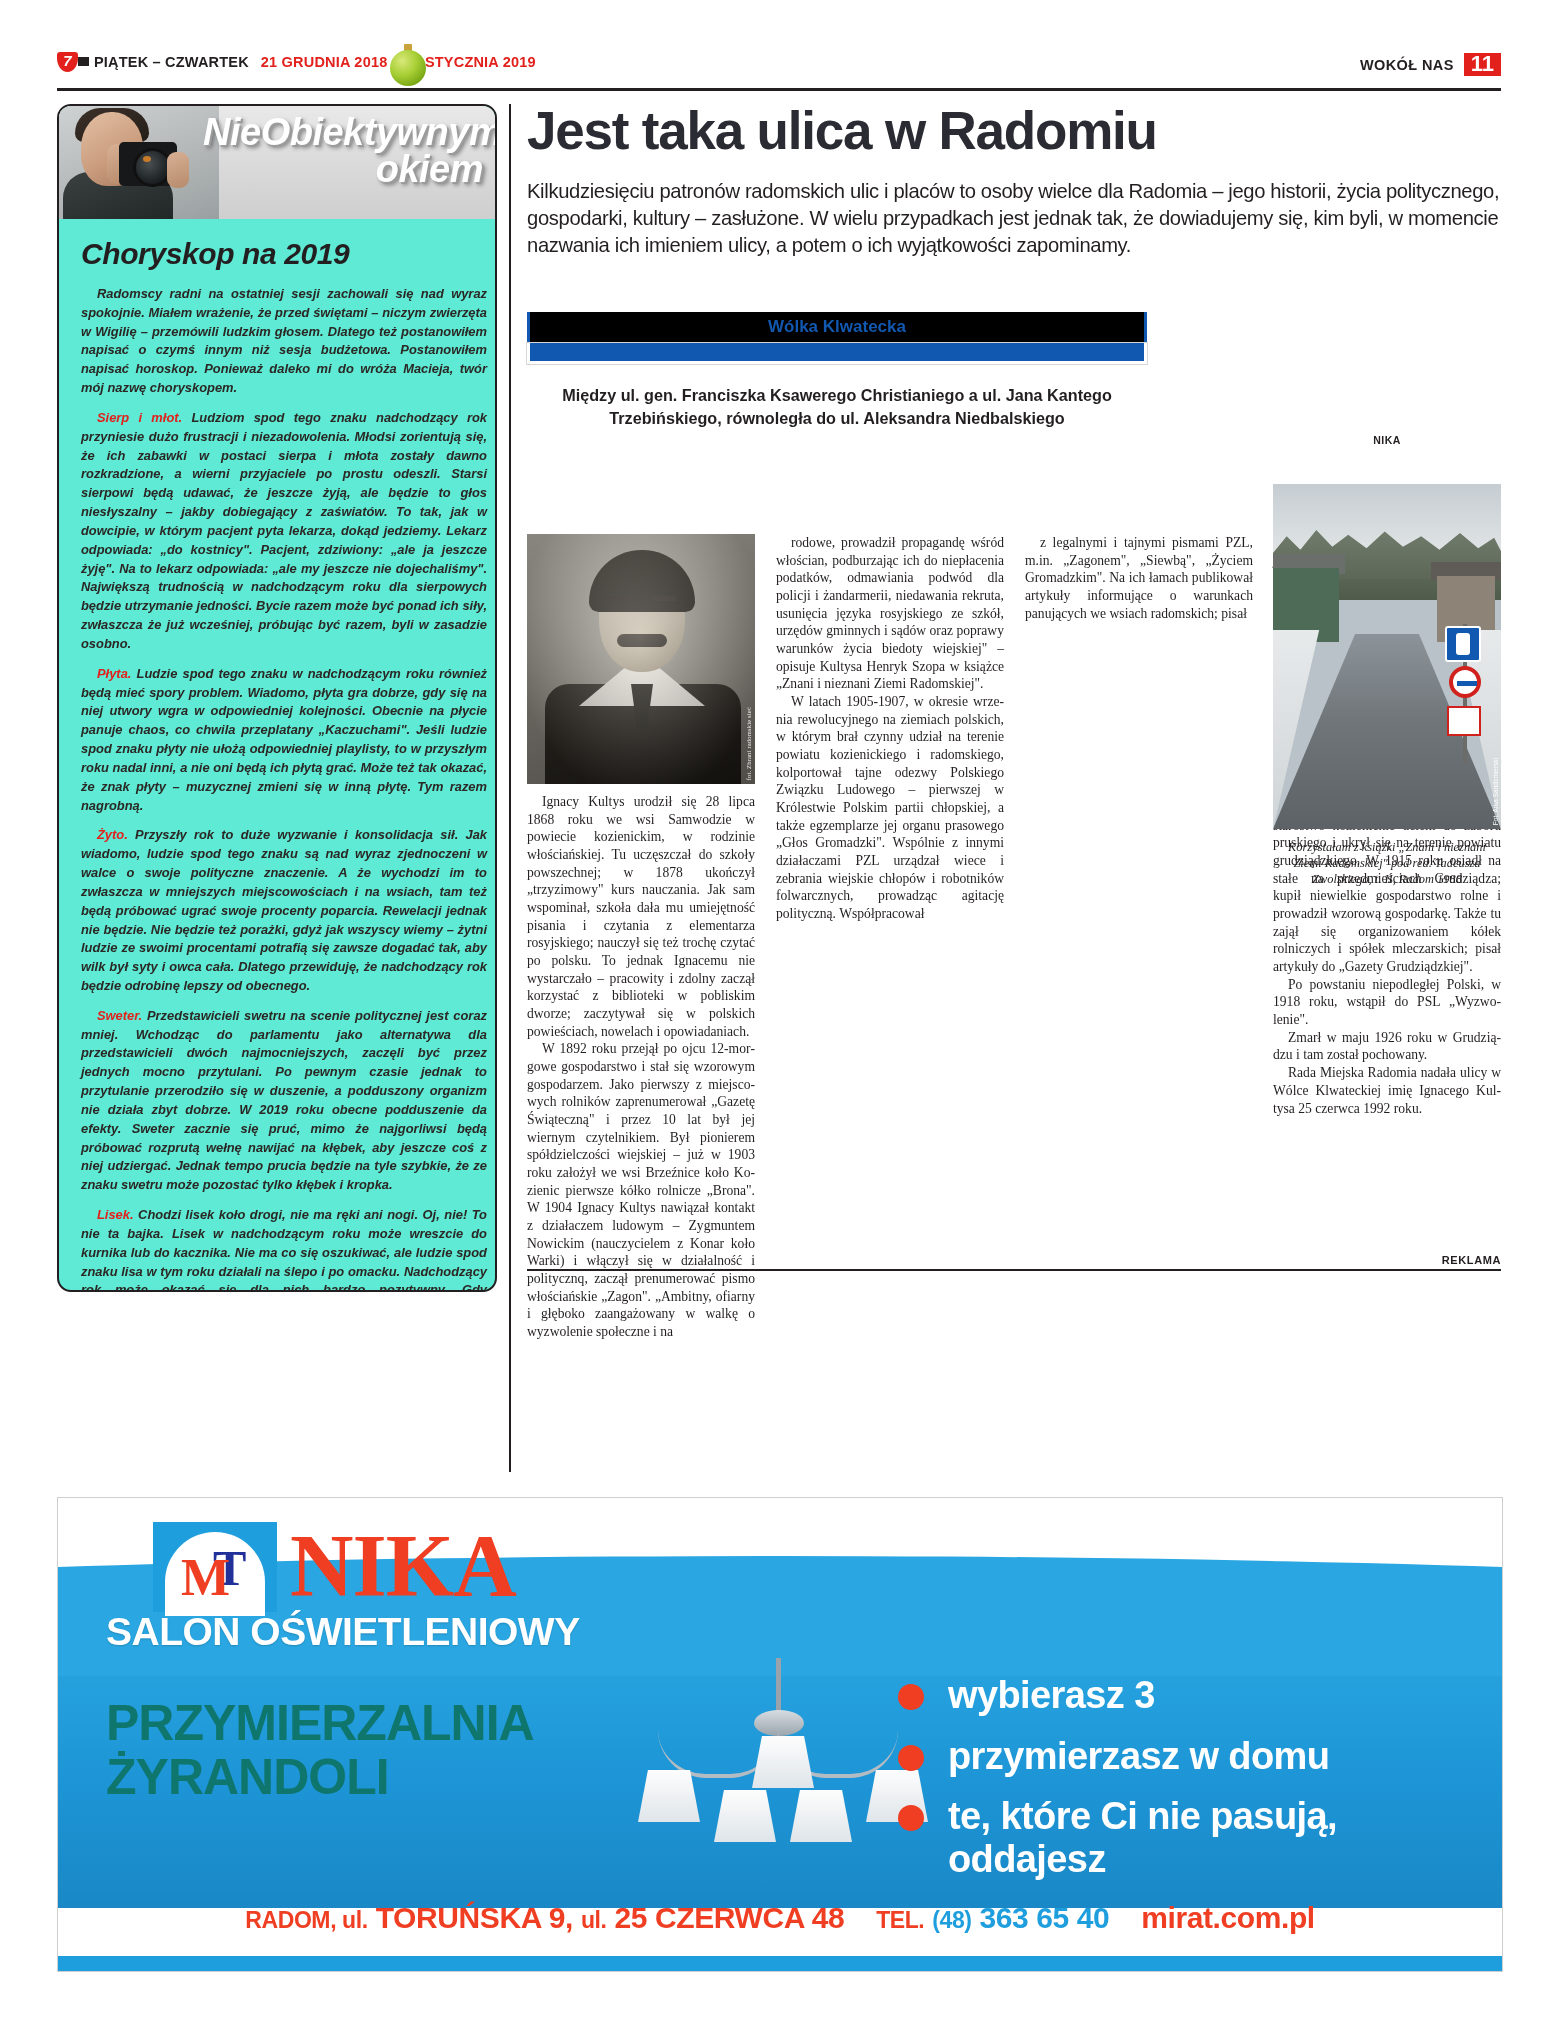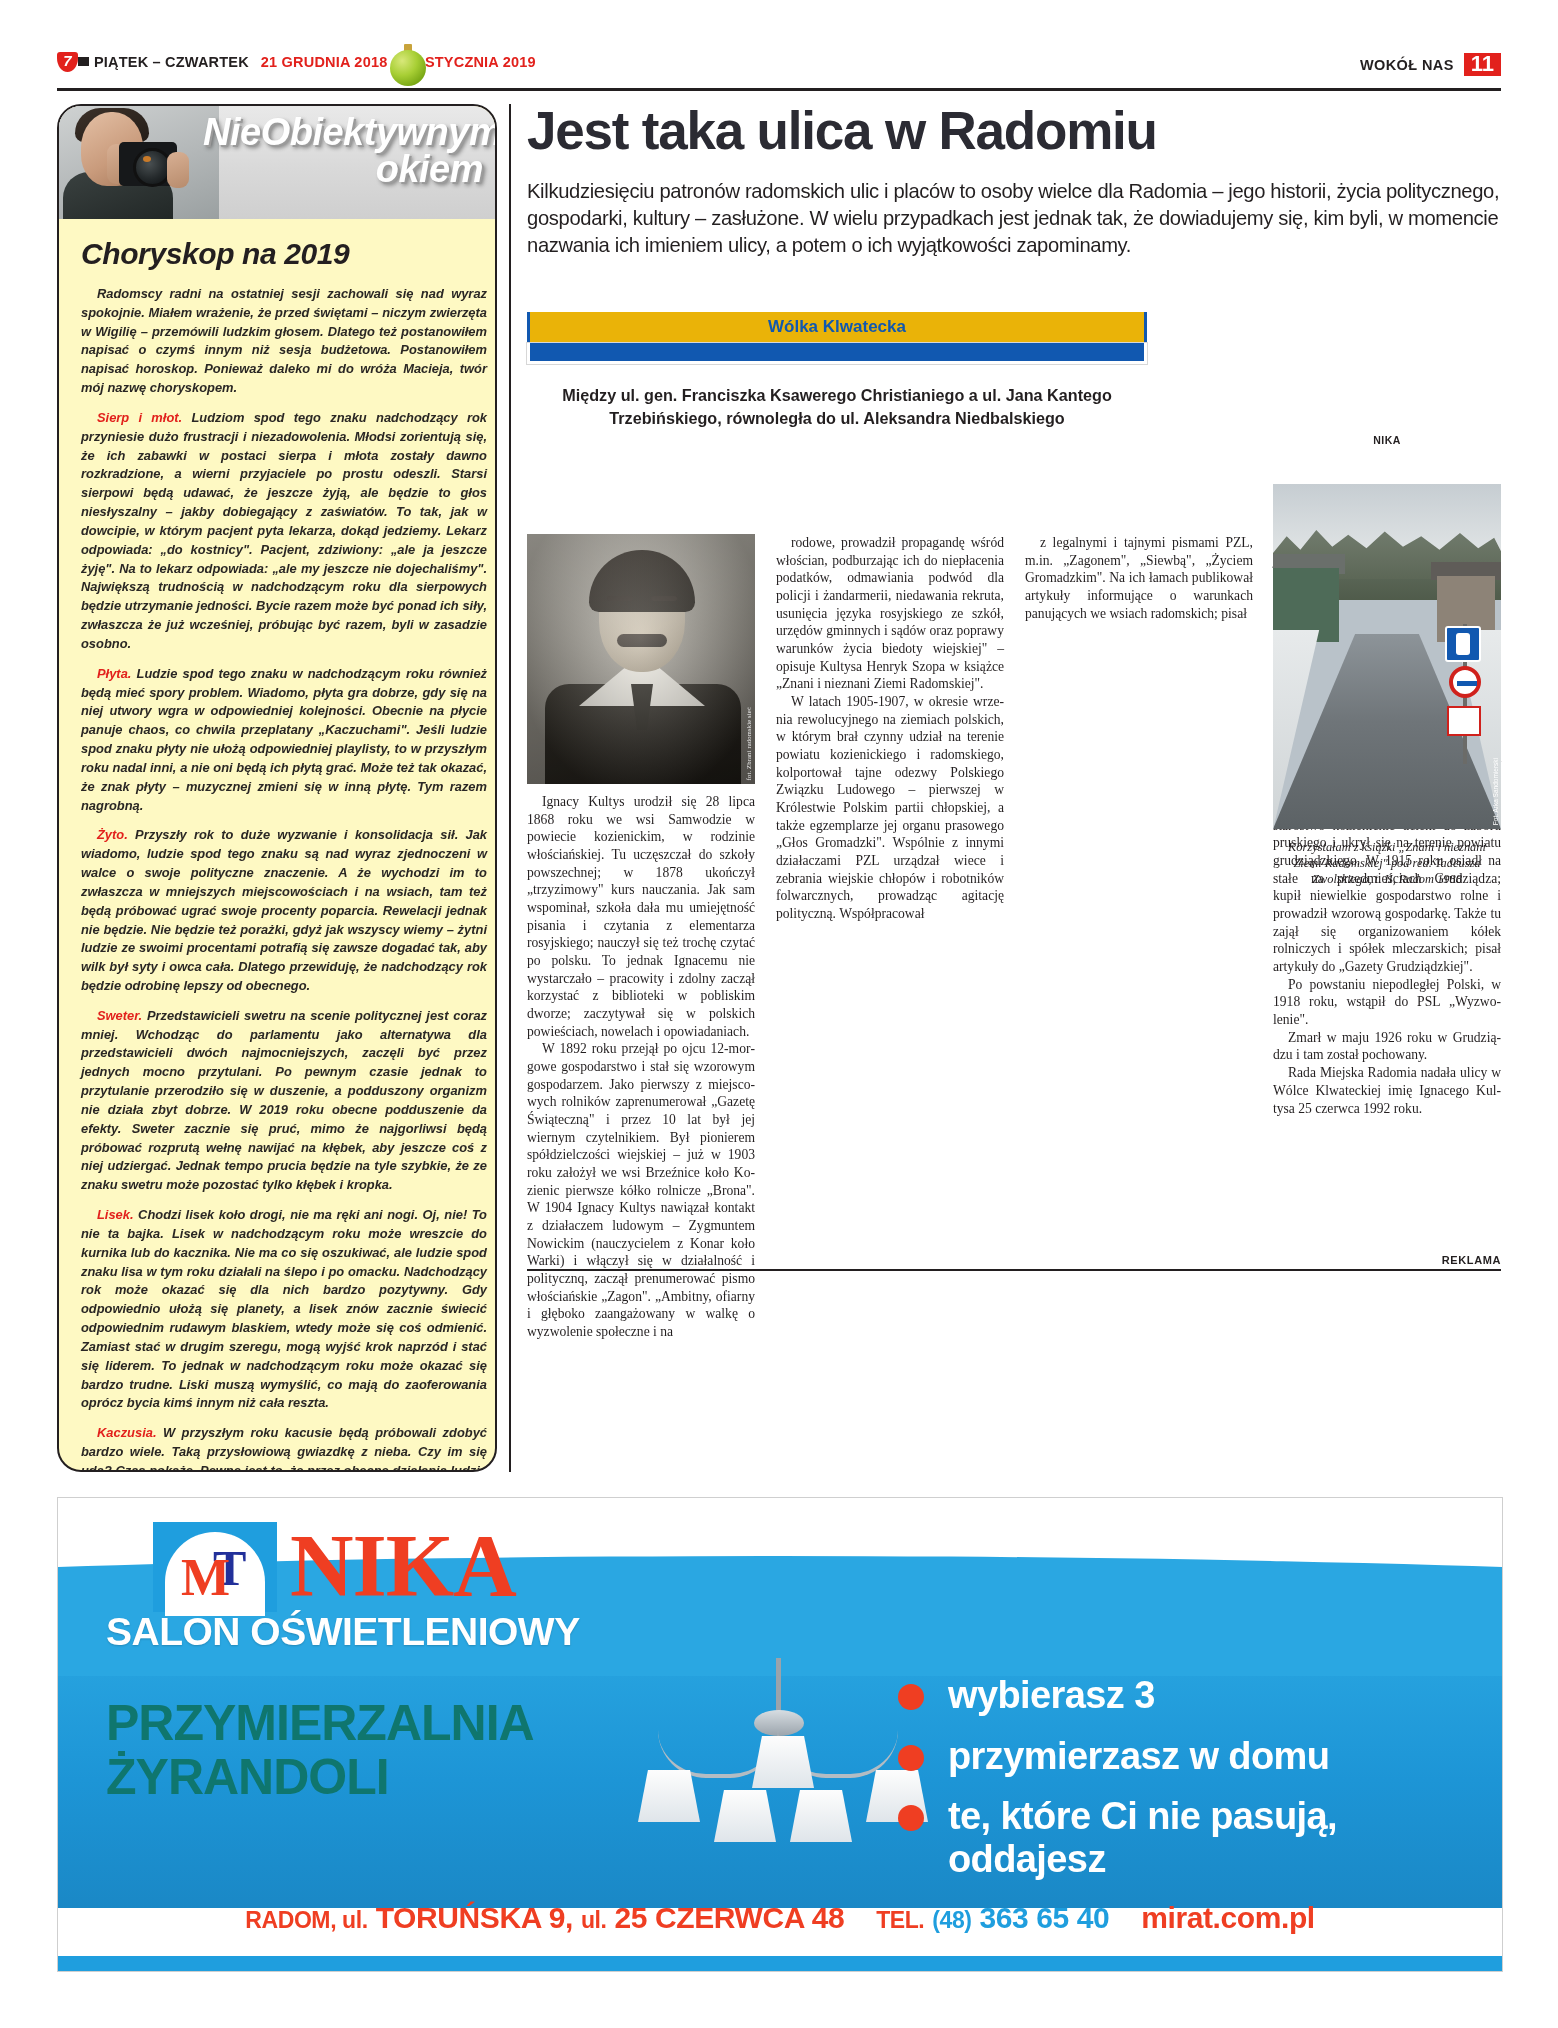--- a/index.html
+++ b/index.html
@@ -19,22 +19,22 @@
   .mh-ball{position:absolute;left:388px;top:-10px;width:40px;height:44px;}
   .mh-ball .bauble{position:absolute;left:2px;top:8px;width:36px;height:36px;border-radius:50%;
     background:radial-gradient(circle at 34% 30%, #d8e87a 0%, #a8cf35 42%, #76a513 78%, #5f8c0c 100%);}
   .mh-ball .cap{position:absolute;left:16px;top:2px;width:8px;height:8px;background:#c8a33b;border-radius:1px;}
   .mh-right{position:absolute;right:57px;top:1px;display:flex;align-items:center;gap:10px;}
   .mh-section{font-size:14.5px;font-weight:bold;letter-spacing:.4px;}
   .mh-pageno{background:#e2211c;color:#fff;font-size:22px;font-weight:bold;padding:1px 7px 2px;line-height:20px;}
   .mh-rule{position:absolute;left:57px;top:88px;width:1444px;height:3px;background:#231f20;}
 
   
-  .opinion{position:absolute;left:57px;top:104px;width:440px;height:1368px;
-    border:2px solid #231f20;border-radius:24px;box-sizing:border-box;overflow:hidden;background:#fef9c3;}
+  .opinion{position:absolute;left:57px;top:104px;width:440px;height:1188px;
+    border:2px solid #231f20;border-radius:14px;box-sizing:border-box;overflow:hidden;background:#5eead4;}
   .op-head{position:relative;height:113px;background:linear-gradient(180deg,#e9e9e9 0%,#d9d9d9 55%,#cfcfcf 100%);overflow:hidden;}
   .op-photo{position:absolute;left:0;top:0;width:160px;height:113px;overflow:hidden;background:#b9bcbd;}
   .op-photo .bg{position:absolute;inset:0;background:linear-gradient(160deg,#cfd2d2 0%,#b3b7b8 55%,#9aa0a1 100%);}
   .op-photo .face{position:absolute;left:22px;top:6px;width:62px;height:74px;border-radius:48% 48% 42% 42%;
     background:linear-gradient(150deg,#e4c0a5 0%,#c99b7c 60%,#a87b5d 100%);}
   .op-photo .hair{position:absolute;left:16px;top:2px;width:74px;height:34px;border-radius:40px 40px 14px 14px;
     background:linear-gradient(160deg,#3c3129 0%,#241d18 100%);}
   .op-photo .body{position:absolute;left:4px;top:66px;width:110px;height:52px;border-radius:26px 26px 0 0;
     background:linear-gradient(160deg,#3a4140 0%,#202625 100%);}
   .op-photo .cam{position:absolute;left:60px;top:36px;width:58px;height:44px;background:#16181a;border-radius:5px;}
@@ -62,21 +62,21 @@
   .main-title{font-size:53px;font-weight:bold;letter-spacing:-1.2px;line-height:1.02;margin:0 0 20px;color:#2b2b33;}
   .main-lead{font-size:20.2px;line-height:1.33;margin:0 0 22px;color:#231f20;font-weight:400;
     font-family:"Liberation Sans",sans-serif;letter-spacing:-.35px;}
 
   
   .signwrap{position:absolute;left:0;top:208px;width:620px;}
   .sign{border:3px solid #fff;outline:1px solid #d7d7d7;background:#1158b0;padding:0;position:relative;height:104px;}
   .sign-small{position:absolute;left:13px;top:7px;color:#fff;font-size:13.5px;font-weight:bold;letter-spacing:-.1px;}
   .sign-big{position:absolute;left:0;right:0;top:24px;text-align:center;color:#fff;font-size:44px;
     font-weight:bold;letter-spacing:-.8px;}
-  .sign-band{background:#eab308;border-left:3px solid #1158b0;border-right:3px solid #1158b0;
+  .sign-band{background:#000000;border-left:3px solid #1158b0;border-right:3px solid #1158b0;
     text-align:center;color:#1158b0;font-size:17px;font-weight:bold;padding:5px 4px 6px;}
   .sign-foot{height:18px;background:#1158b0;border:3px solid #fff;border-top:none;outline:1px solid #d7d7d7;}
   .sign-sub{margin-top:20px;text-align:center;font-size:16.2px;font-weight:bold;line-height:1.42;color:#231f20;}
 
   
   .cols{position:absolute;left:0;top:430px;width:974px;height:710px;}
   .col{position:absolute;top:0;width:228px;font-size:13.6px;line-height:1.30;text-align:justify;
     font-family:"Liberation Serif",serif;color:#231f20;}
   .col p{margin:0;text-indent:15px;}
   .col1{left:0;}

